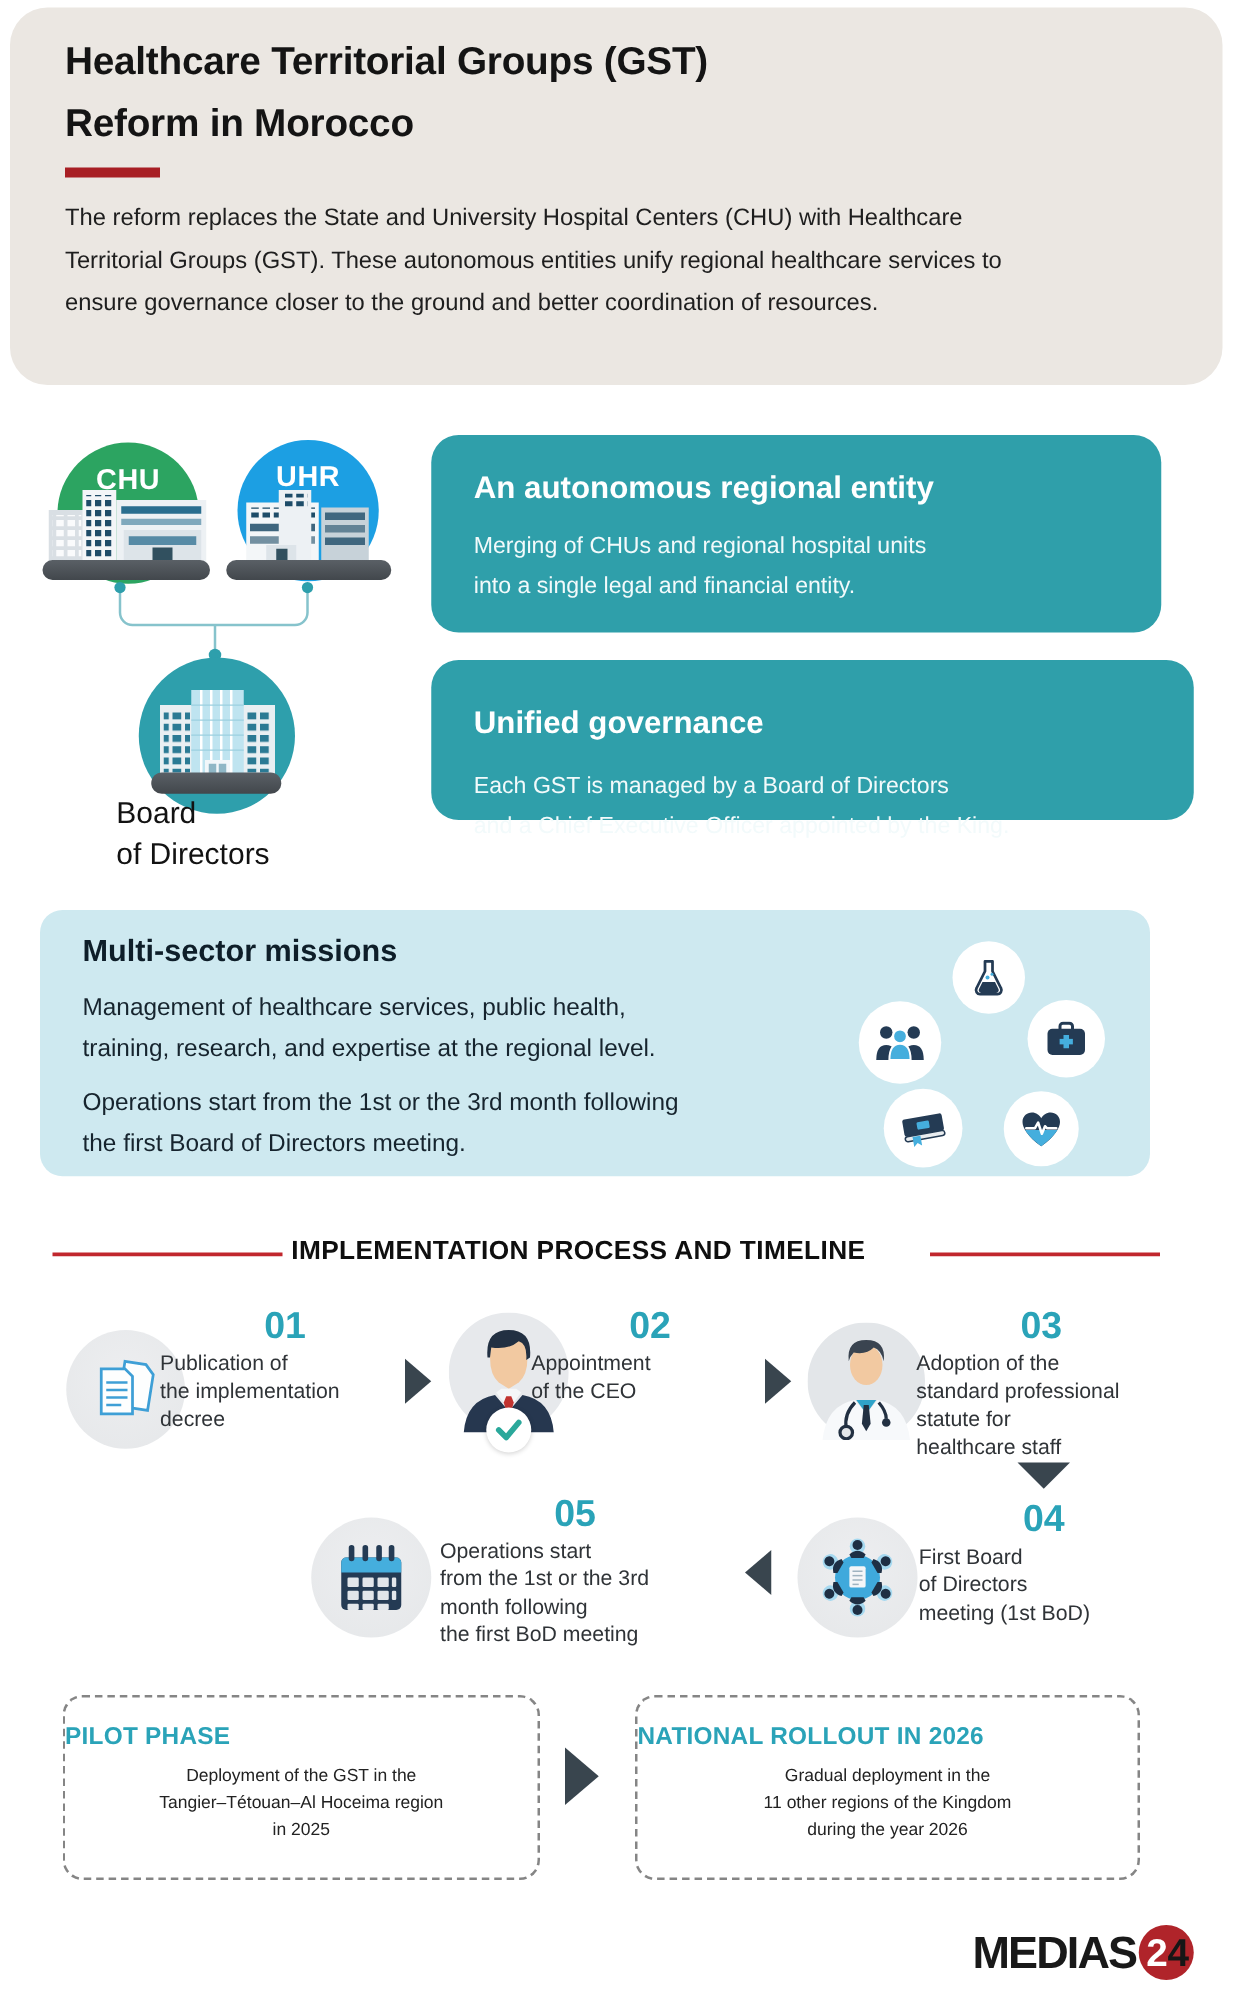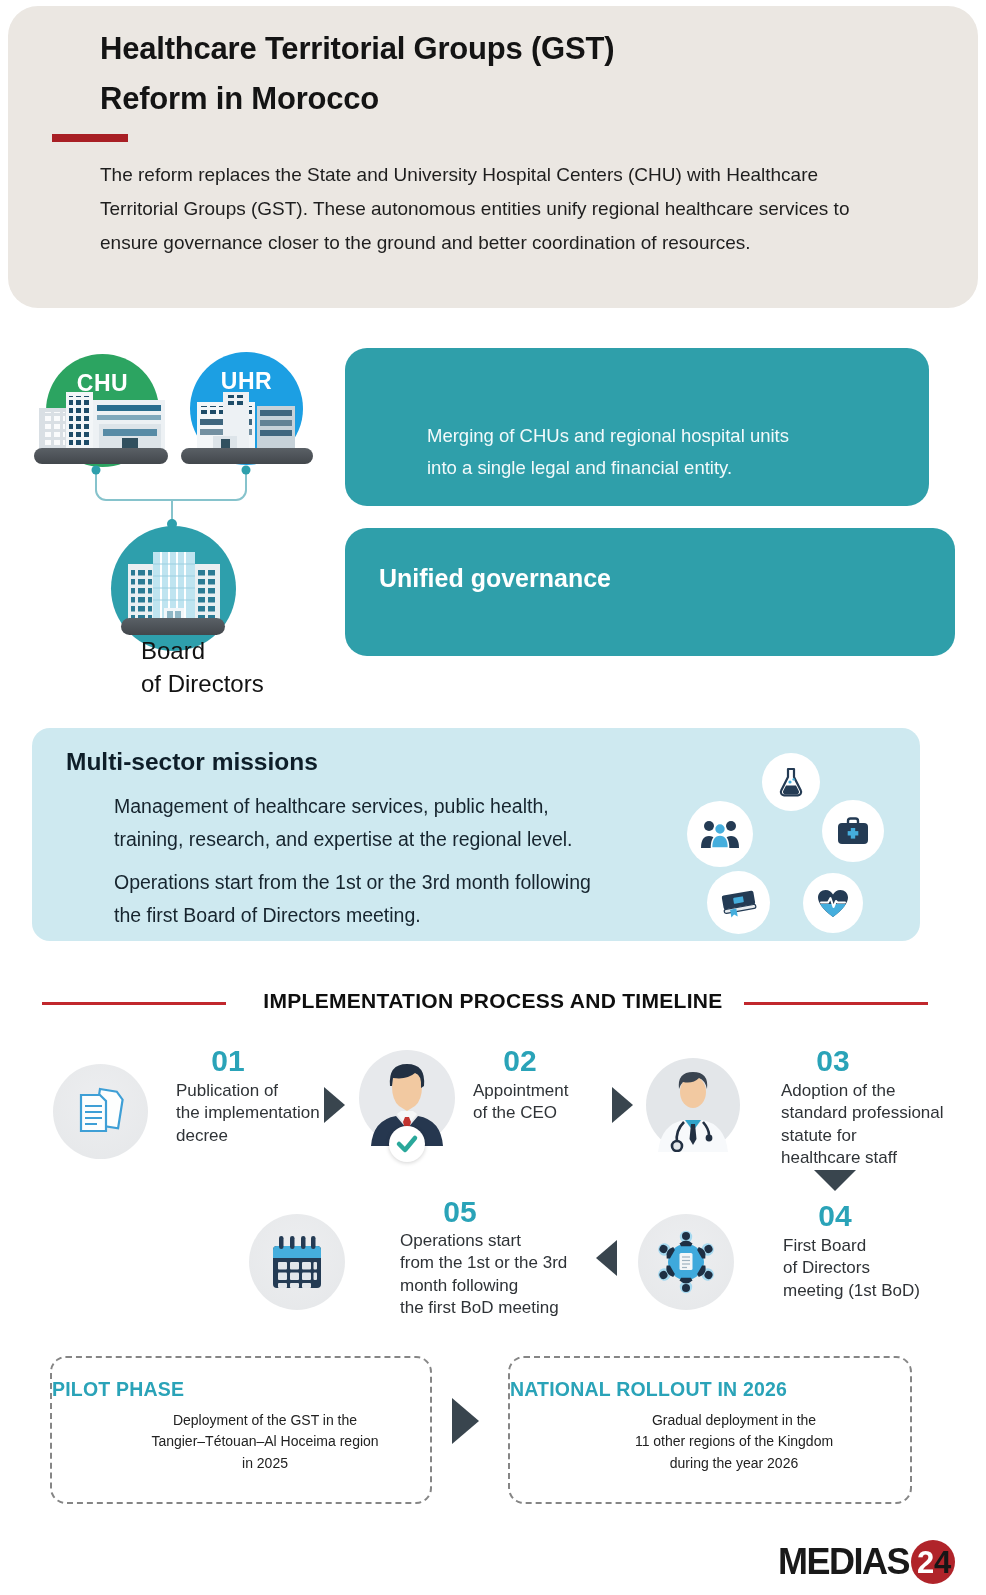--- a/index.html
+++ b/index.html
@@ -1,20 +1,20 @@
 <!DOCTYPE html>
 <html><head>
 <meta charset="utf-8">
 <style>
   html,body{margin:0;padding:0;background:#ffffff;}
   body{width:986px;height:1595px;position:relative;overflow:hidden;
        font-family:"Liberation Sans","DejaVu Sans",sans-serif;
        -webkit-font-smoothing:antialiased;}
   .abs{position:absolute;}
-  .pre{white-space:pre-line;margin-left:48px;}
+  .pre{white-space:pre-line;}
 
   
   .header-card{left:8px;top:6px;width:970px;height:302px;background:#EBE7E2;border-radius:30px;}
   .title{left:52px;top:24px;font-size:31px;font-weight:700;line-height:1.6;color:#141414;letter-spacing:-.2px;}
   .red-bar{left:52px;top:134px;width:76px;height:8px;background:#A81F24;}
   .intro{left:52px;top:158px;width:876px;font-size:19px;line-height:1.79;color:#1E1E1E;}
 
   
   .circ{border-radius:50%;}
   .chu-circle{left:46px;top:354px;width:113px;height:113px;background:#2CA461;}
@@ -44,21 +44,21 @@
   .icirc{background:#fff;border-radius:50%;display:flex;align-items:center;justify-content:center;}
   .ic-people{left:687px;top:801px;width:66px;height:66px;}
   .ic-flask{left:762px;top:753px;width:58px;height:58px;}
   .ic-bag{left:822px;top:800px;width:62px;height:62px;}
   .ic-book{left:707px;top:871px;width:63px;height:63px;}
   .ic-heart{left:803px;top:873px;width:60px;height:60px;}
 
   
   .tl-line{height:3px;background:#C1272D;top:1002px;}
   .tl-line-l{left:42px;width:184px;} .tl-line-r{left:744px;width:184px;}
-  .tl-heading{left:233px;top:989px;width:520px;text-align:center;font-size:21px;font-weight:700;color:#0F0F0F;letter-spacing:.3px;}
+  .tl-heading{left:233px;top:989px;width:520px;text-align:left;font-size:21px;font-weight:700;color:#0F0F0F;letter-spacing:.3px;}
 
   
   .gcirc{border-radius:50%;background:radial-gradient(circle at 50% 40%,#EDEEF0 0%,#E5E7E9 100%);display:flex;align-items:center;justify-content:center;}
   .s1-circle{left:53px;top:1064px;width:95px;height:95px;}
   .s4-circle{left:638px;top:1214px;width:96px;height:96px;}
   .s5-circle{left:249px;top:1214px;width:96px;height:96px;}
   .snum{font-size:30px;font-weight:700;color:#2AA3B8;text-align:center;width:180px;}
   .n1{left:138px;top:1044px;} .n2{left:430px;top:1044px;} .n3{left:743px;top:1044px;}
   .n4{left:745px;top:1199px;} .n5{left:370px;top:1195px;}
   .slabel{font-size:17px;line-height:1.31;color:#2F3337;text-align:left;}
@@ -181,25 +181,28 @@
     </g>
   <rect x="36" y="56" width="20" height="14" fill="#F2F7FA"></rect>
   <rect x="39" y="59" width="6" height="11" fill="#8FB7C6"></rect>
   <rect x="47" y="59" width="6" height="11" fill="#8FB7C6"></rect>
 </svg>
 <div class="abs tray tray3"></div>
 <div class="abs board-label pre">Board
 of Directors</div>
 
 <div class="abs tcard tcard1">
+  <div class="tcard-title">An autonomous regional entity</div>
   <div class="tcard-body pre">Merging of CHUs and regional hospital units
 into a single legal and financial entity.</div>
 </div>
 <div class="abs tcard tcard2">
   <div class="tcard-title">Unified governance</div>
+  <div class="tcard-body pre">Each GST is managed by a Board of Directors
+and a Chief Executive Officer appointed by the King.</div>
 </div>
 
 <div class="abs missions-card">
   <div class="m-title">Multi-sector missions</div>
   <div class="m-p m-p1 pre">Management of healthcare services, public health,
 training, research, and expertise at the regional level.</div>
   <div class="m-p m-p2 pre">Operations start from the 1st or the 3rd month following
 the first Board of Directors meeting.</div>
 </div>
 

